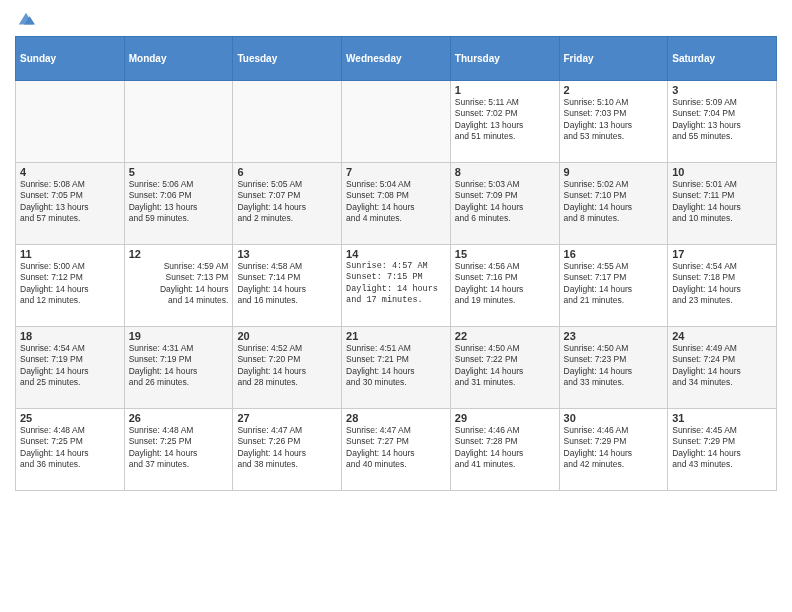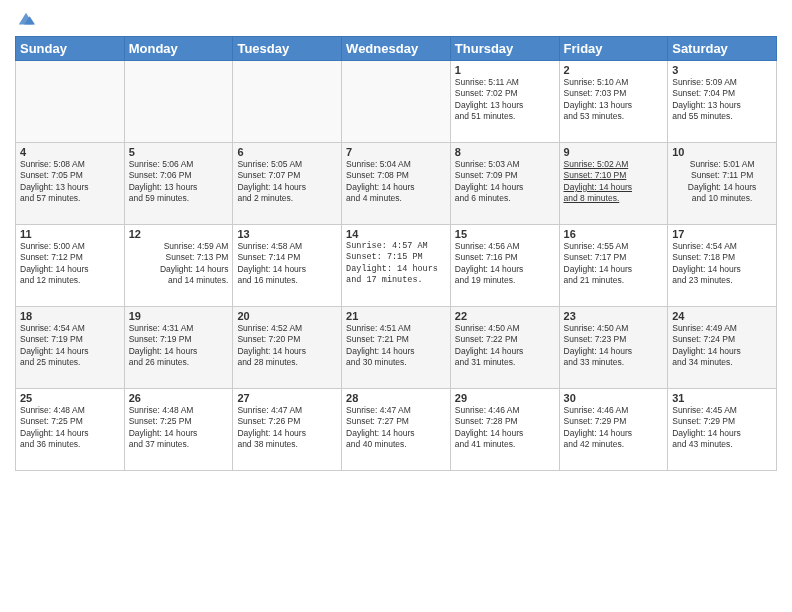--- a/index.html
+++ b/index.html
@@ -51,23 +51,23 @@
       color: #555;
     }
     table {
       width: 100%;
       border-collapse: collapse;
       table-layout: fixed;
     }
     .day-header {
       background-color: #4a86c8;
       color: #fff;
-      font-size: 13px;
+      font-size: 10px;
       font-weight: bold;
-      padding: 4px 4px;
+      padding: 16px 4px;
       text-align: left;
       border: 1px solid #3a76b8;
     }
     .day-cell {
       vertical-align: top;
       border: 1px solid #ccc;
       padding: 3px 4px;
       height: 82px;
       background: #fff;
       font-size: 9px;
@@ -190,28 +190,28 @@
           </td>
           <td class="day-cell">
             <span class="day-number">8</span>
             <div class="day-info" style="white-space: pre-line;">Sunrise: 5:03 AM
 Sunset: 7:09 PM
 Daylight: 14 hours
 and 6 minutes.</div>
           </td>
           <td class="day-cell">
             <span class="day-number">9</span>
-            <div class="day-info" style="white-space: pre-line; text-decoration: underline;">Sunrise: 5:02 AM
+            <div class="day-info" style="white-space: pre-line;">Sunrise: 5:02 AM
 Sunset: 7:10 PM
 Daylight: 14 hours
 and 8 minutes.</div>
           </td>
           <td class="day-cell">
             <span class="day-number">10</span>
-            <div class="day-info" style="white-space: pre-line; text-align: center;">Sunrise: 5:01 AM
+            <div class="day-info" style="white-space: pre-line;">Sunrise: 5:01 AM
 Sunset: 7:11 PM
 Daylight: 14 hours
 and 10 minutes.</div>
           </td>
         </tr>
         <tr>
           <td class="day-cell">
             <span class="day-number">11</span>
             <div class="day-info" style="white-space: pre-line;">Sunrise: 5:00 AM
 Sunset: 7:12 PM

